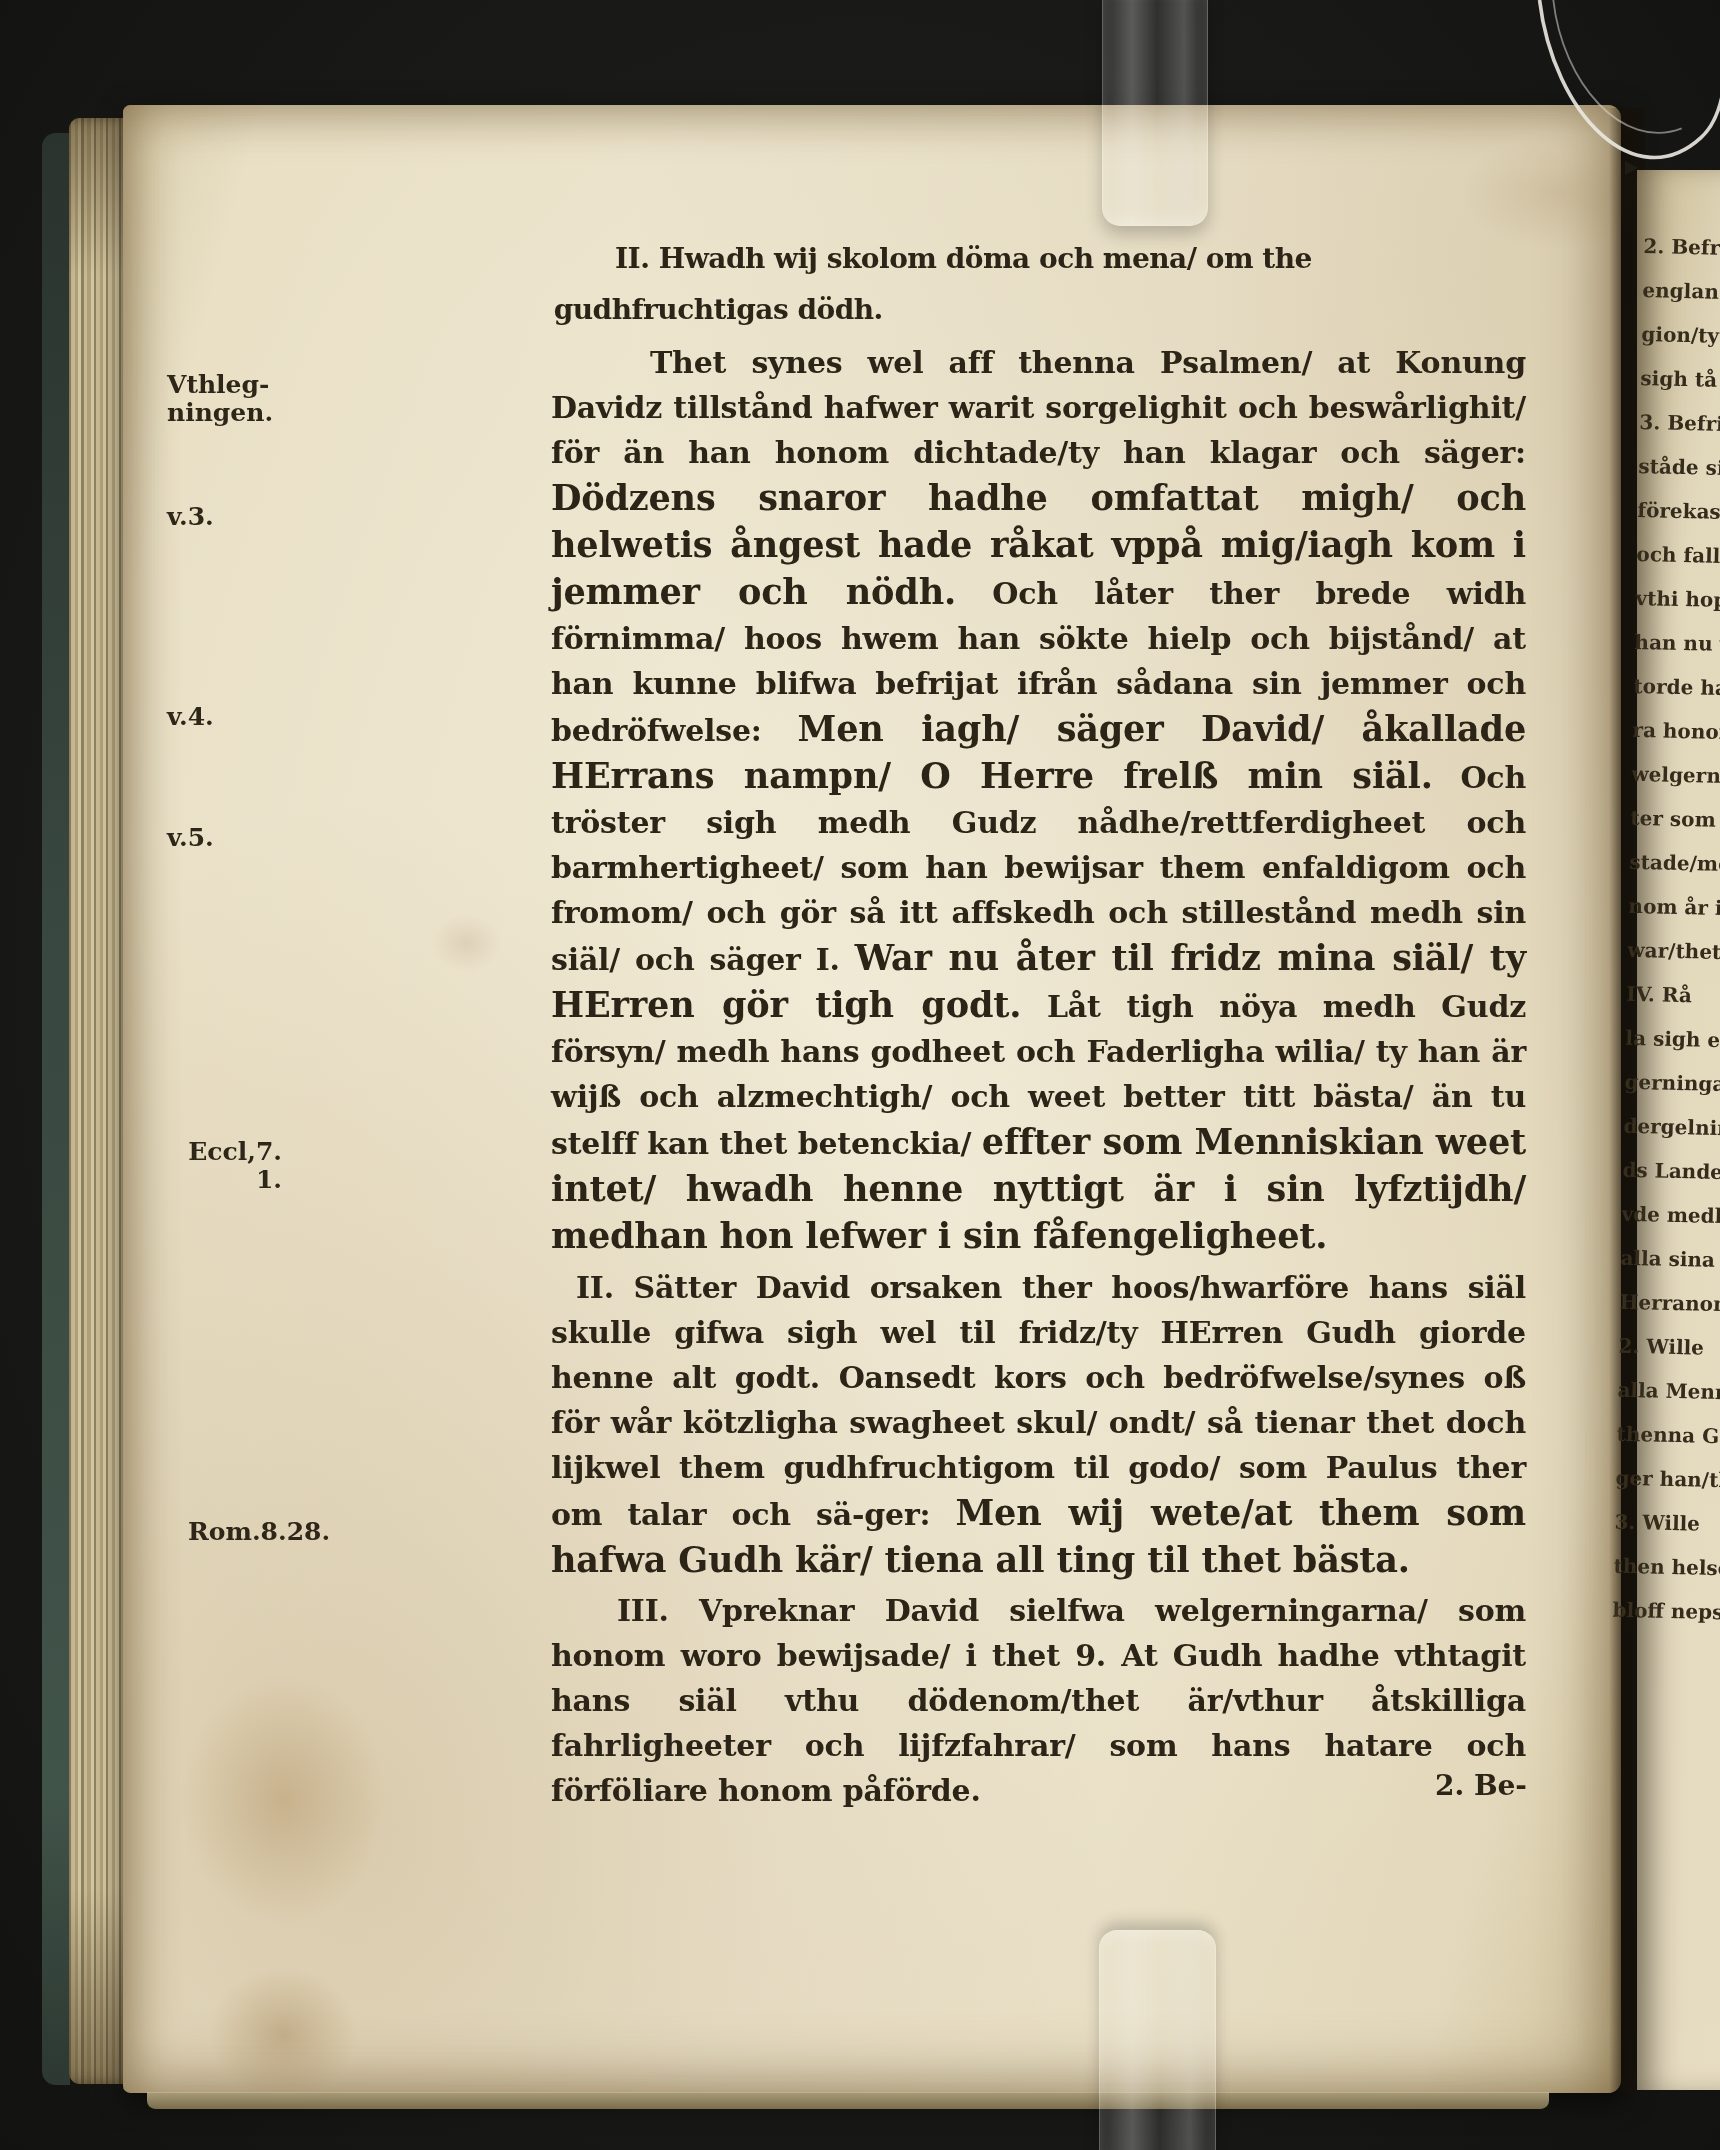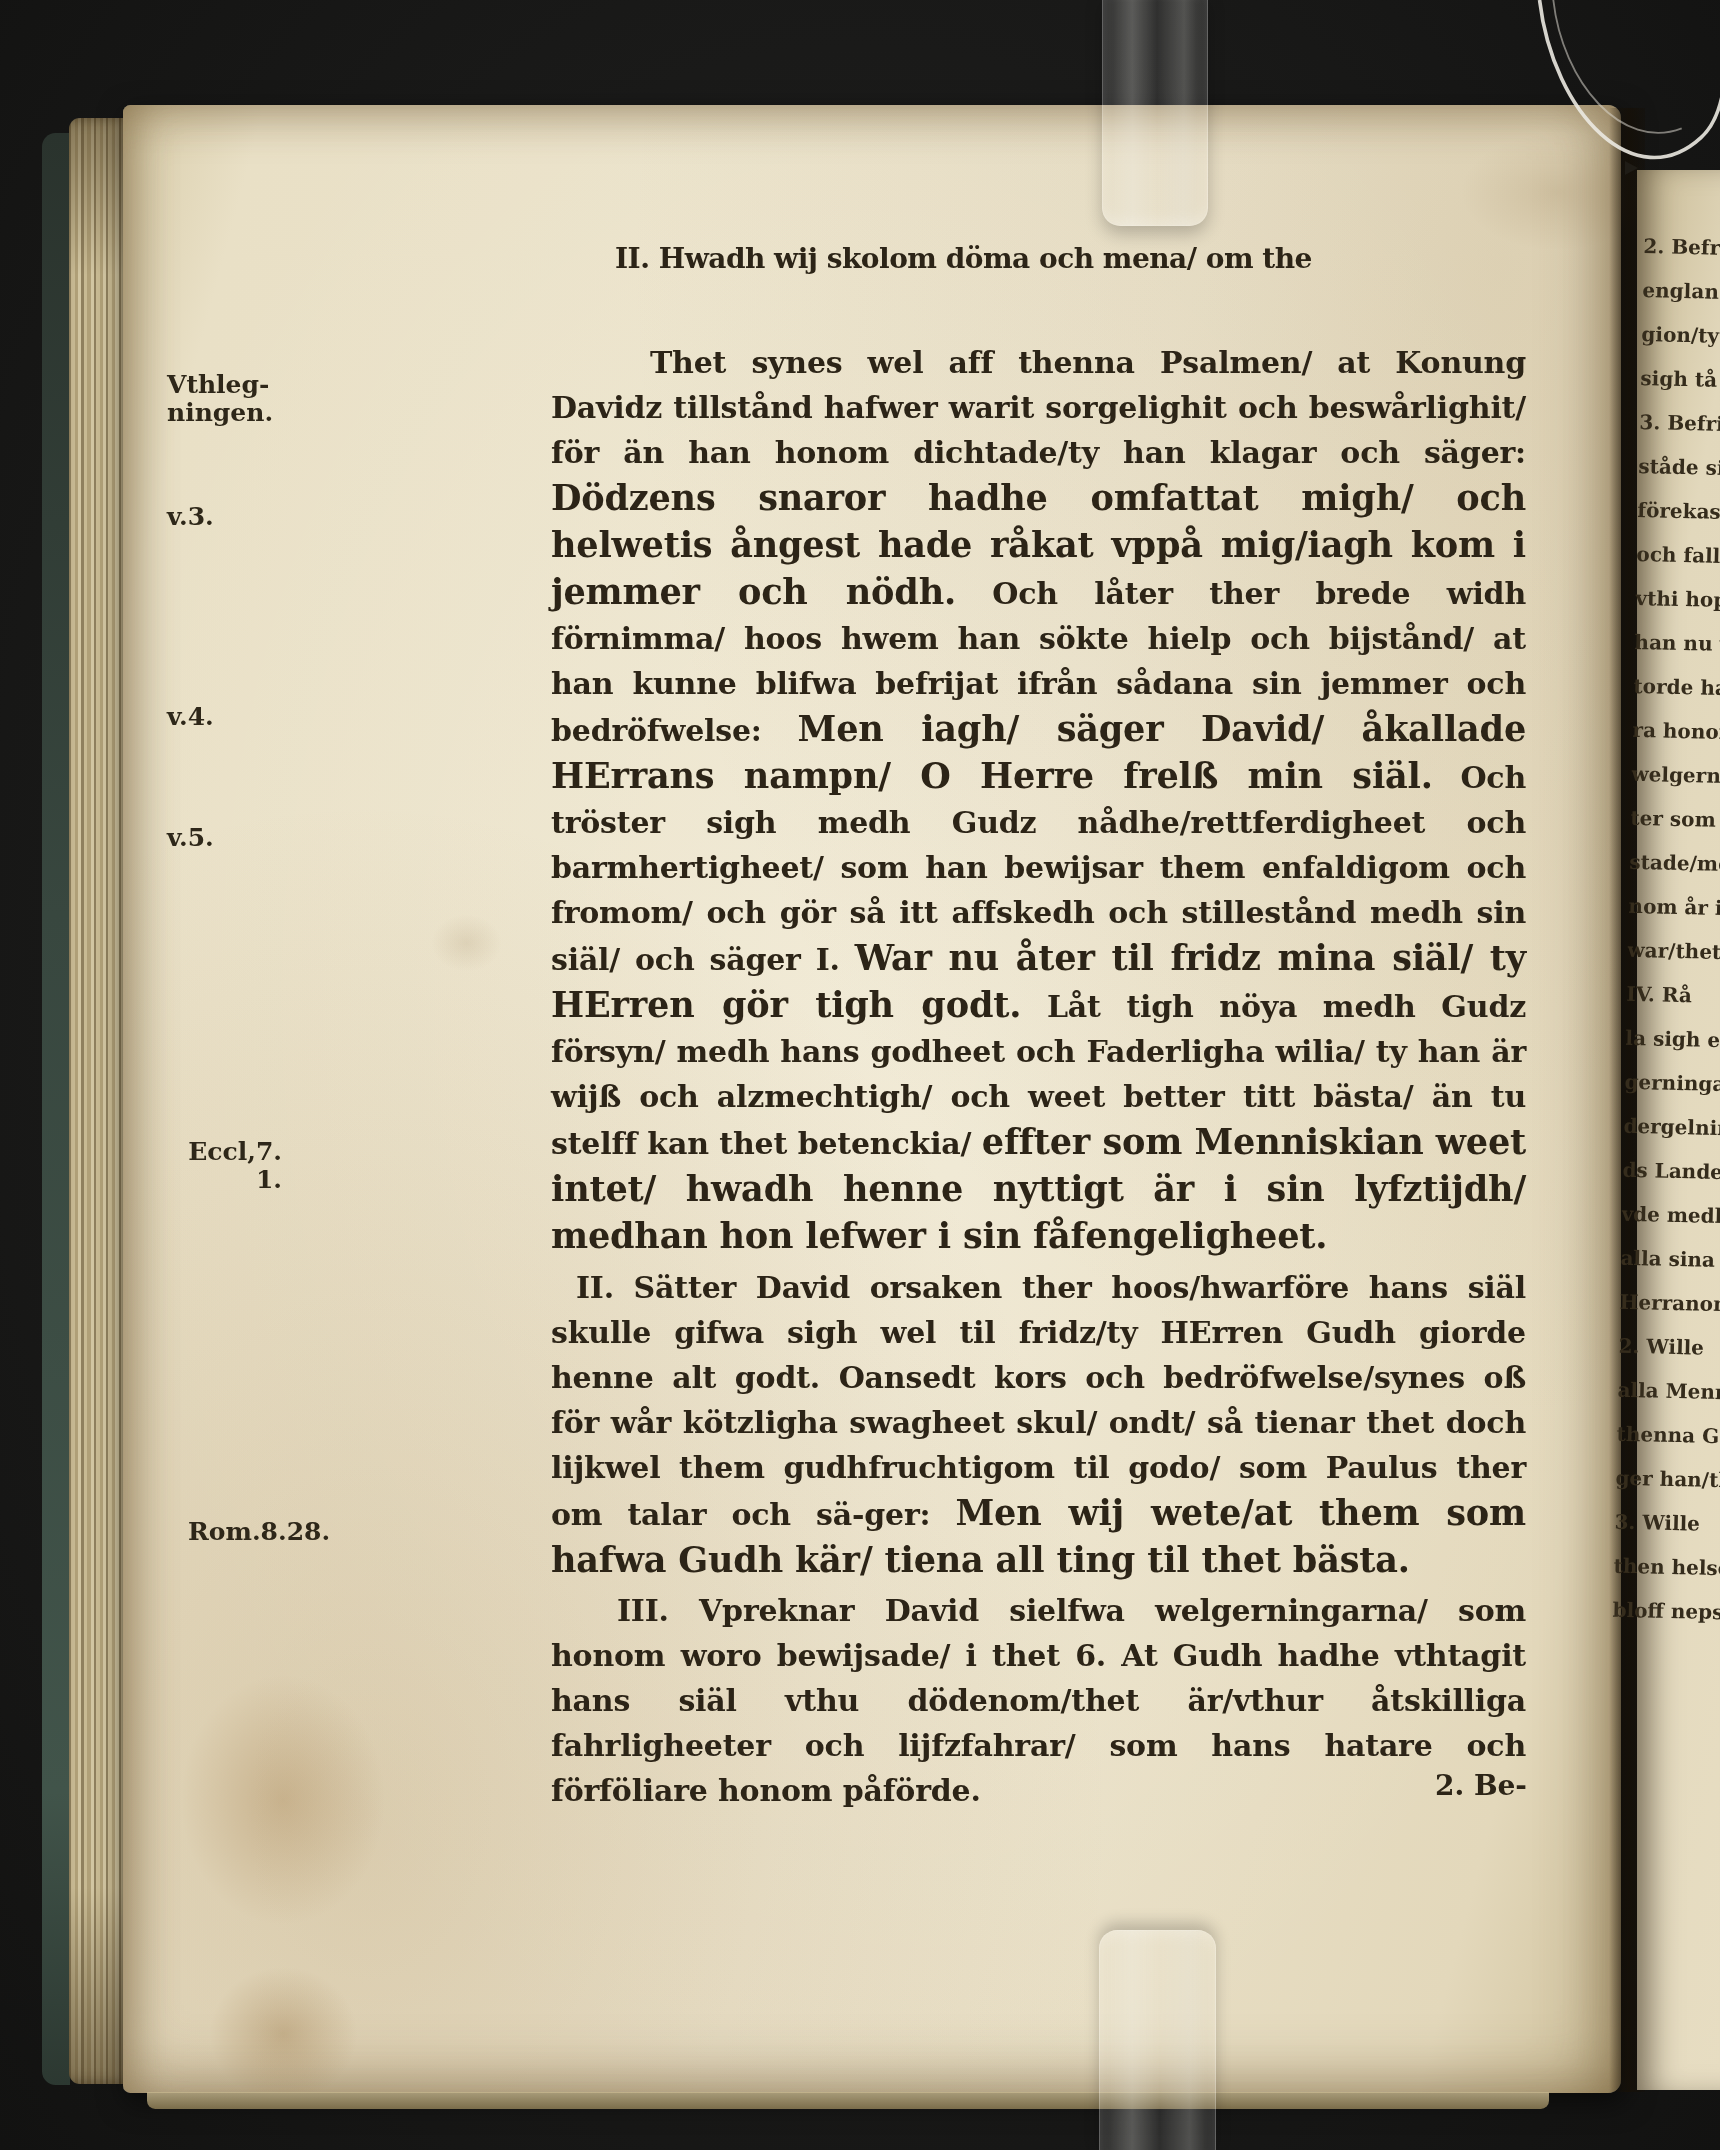--- a/index.html
+++ b/index.html
@@ -124,33 +124,34 @@
   <div class="page-stack"></div>
 
   <div class="page ink">
     <div class="stain s1"></div>
     <div class="stain s2"></div>
     <div class="stain s3"></div>
     <div class="stain s4"></div>
 
     <div class="heading">
       <div class="h-line1">II. Hwadh wij skolom döma och mena/ om the</div>
+      <div class="h-line2">gudhfruchtigas dödh.</div>
     </div>
 
     <div class="mnote mn0">Vthleg- ningen.</div>
     <div class="mnote mn1">v.3.</div>
     <div class="mnote mn2">v.4.</div>
     <div class="mnote mn3">v.5.</div>
     <div class="mnote mn4">Eccl,7. 1.</div>
     <div class="mnote mn5">Rom.8.28.</div>
 
     <div class="bodytext">
       <p class="para p1"><span>Thet synes wel aff thenna Psalmen/ at Konung Davidz tillstånd hafwer warit sorgelighit och beswårlighit/ för än han honom dichtade/ty han klagar och säger: </span><span class="em">Dödzens snaror hadhe omfattat migh/ och helwetis ångest hade råkat vppå mig/iagh kom i jemmer och nödh.</span><span> Och låter ther brede widh förnimma/ hoos hwem han sökte hielp och bijstånd/ at han kunne blifwa befrijat ifrån sådana sin jemmer och bedröfwelse: </span><span class="em">Men iagh/ säger David/ åkallade HErrans nampn/ O Herre frelß min siäl.</span><span> Och tröster sigh medh Gudz nådhe/rettferdigheet och barmhertigheet/ som han bewijsar them enfaldigom och fromom/ och gör så itt affskedh och stillestånd medh sin siäl/ och säger I. </span><span class="em">War nu åter til fridz mina siäl/ ty HErren gör tigh godt.</span><span> Låt tigh nöya medh Gudz försyn/ medh hans godheet och Faderligha wilia/ ty han är wijß och alzmechtigh/ och weet better titt bästa/ än tu stelff kan thet betenckia/ </span><span class="em">effter som Menniskian weet intet/ hwadh henne nyttigt är i sin lyfztijdh/ medhan hon lefwer i sin fåfengeligheet.</span></p>
       <p class="para p2"><span>II. Sätter David orsaken ther hoos/hwarföre hans siäl skulle gifwa sigh wel til fridz/ty HErren Gudh giorde henne alt godt. Oansedt kors och bedröfwelse/synes oß för wår kötzligha swagheet skul/ ondt/ så tienar thet doch lijkwel them gudhfruchtigom til godo/ som Paulus ther om talar och sä-ger: </span><span class="em">Men wij wete/at them som hafwa Gudh kär/ tiena all ting til thet bästa.</span></p>
-      <p class="para p3"><span>III. Vpreknar David sielfwa welgerningarna/ som honom woro bewijsade/ i thet 6. At Gudh hadhe vthtagit hans siäl vthu dödenom/thet är/vthur åtskilliga fahrligheeter och lijfzfahrar/ som hans hatare och förföliare honom påförde.</span></p>
+      <p class="para p3"><span>III. Vpreknar David sielfwa welgerningarna/ som honom woro bewijsade/ i thet 9. At Gudh hadhe vthtagit hans siäl vthu dödenom/thet är/vthur åtskilliga fahrligheeter och lijfzfahrar/ som hans hatare och förföliare honom påförde.</span></p>
     </div>
 
     <div class="catchword">2. Be-</div>
   </div>
 
   <div class="bottom-edge"></div>
   <div class="gutter-shadow"></div>
 
   <div class="right-page">
     <div class="right-text">

